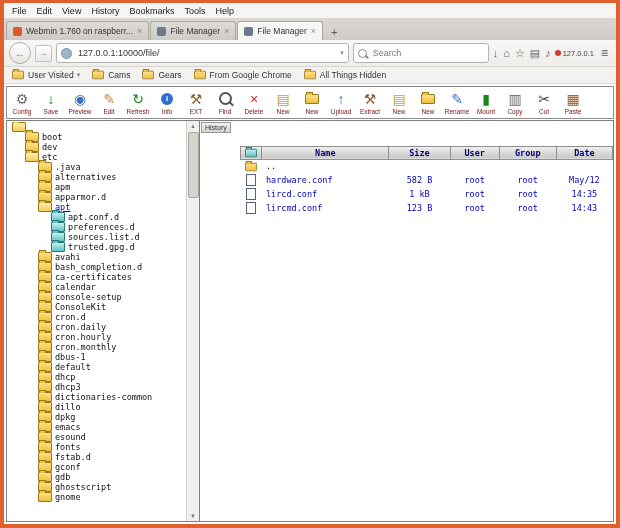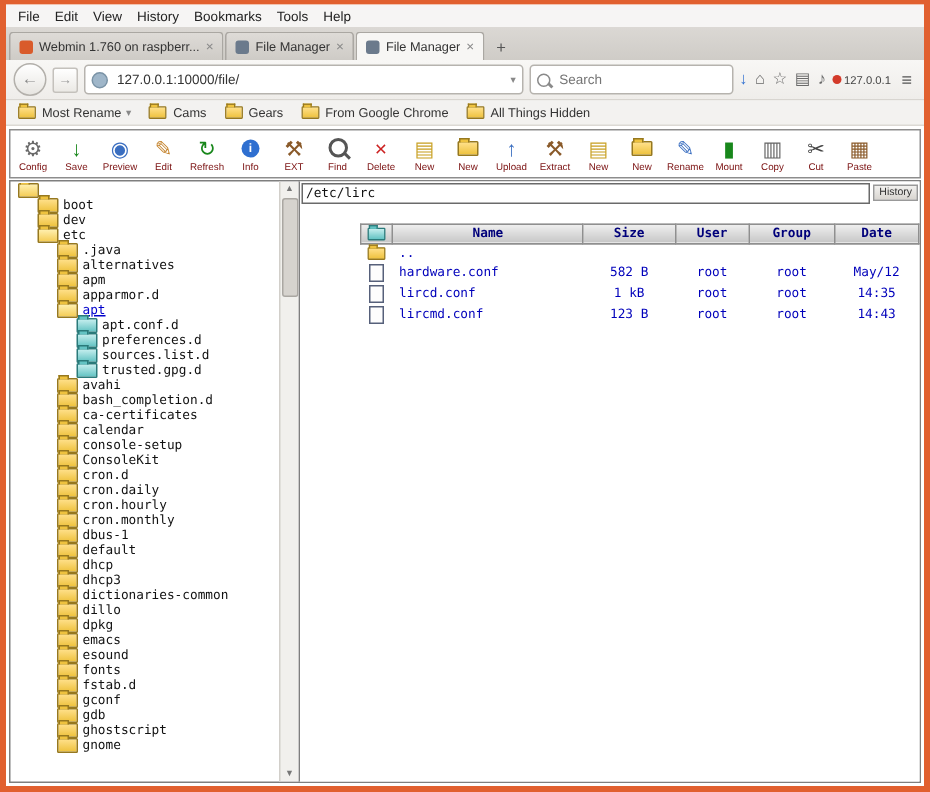--- a/index.html
+++ b/index.html
@@ -150,21 +150,21 @@
     <div class="ipchip">
       <span class="reddot"></span>
       <span>127.0.0.1</span>
     </div>
     <div class="menubtn">≡</div>
   </div>
 
   <div class="bookmarksbar">
       <span class="bm">
         <span class="folder small"></span>
-        <span>Most Rename</span>
+        <span>User Visited</span>
         <span class="caret">▾</span>
       </span>
       <span class="bm">
         <span class="folder small"></span>
         <span>Cams</span>
       </span>
       <span class="bm">
         <span class="folder small"></span>
         <span>Gears</span>
       </span>
@@ -460,21 +460,20 @@
           </div>
         <div class="vscroll">
           <div class="varrow">▲</div>
           <div class="vthumb"></div>
           <div class="varrow bottom">▼</div>
         </div>
       </div>
 
       <div class="rightpane">
         <div class="pathrow">
-          <input class="pathfield" value="/etc/lirc" style="">
           <button class="historybtn">History</button>
         </div>
         <table class="filetable">
           <thead>
               <tr>
                 <th class="icon-cell"><span class="folder small teal"></span></th>
                 <th style="width: 150px;">Name</th>
                 <th style="width: 70px;">Size</th>
                 <th style="width: 52px;">User</th>
                 <th style="width: 62px;">Group</th>

